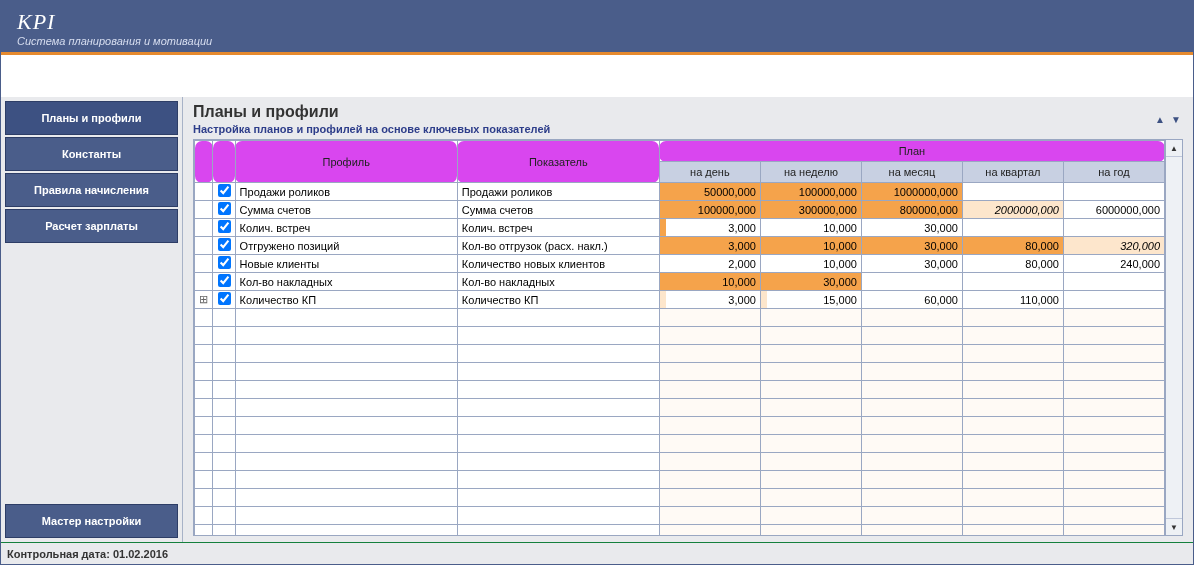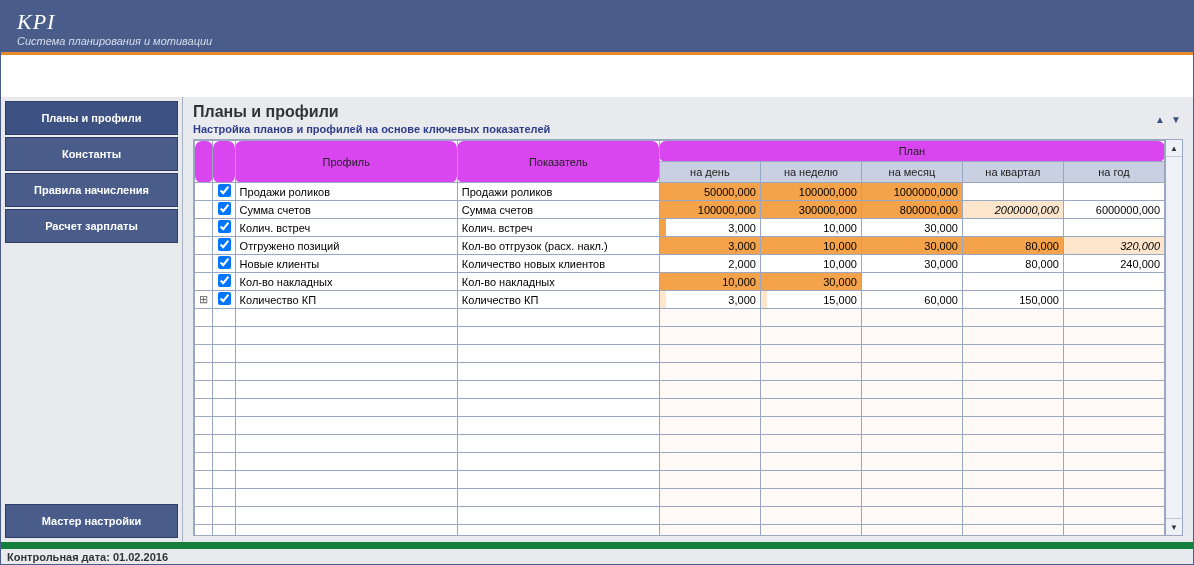--- a/index.html
+++ b/index.html
@@ -40,21 +40,21 @@
   .col-num { width: 100px; }
   table.grid tbody td { padding: 1px 4px; height: 18px; background: #fff; }
   table.grid tbody td.val { text-align: right; position: relative; }
   .hl-strong { background: #f5a34b !important; }
   .hl-light  { background: #fde6cc !important; font-style: italic; }
   .hl-marker::before { content: ""; position: absolute; left: 0; top: 0; bottom: 0; width: 6px; background: #f5a34b; }
   .hl-marker-light::before { content: ""; position: absolute; left: 0; top: 0; bottom: 0; width: 6px; background: #fde6cc; }
   .chk { text-align: center; }
   .chk input { margin: 0; }
   .expcell { text-align: center; color: #666; font-size: 9px; cursor: pointer; }
-  .status-bar { height: 22px; border-top: 7px solid #15803d; display: flex; align-items: center; padding: 0 6px; font-weight: bold; color: #333; background: #e9eaed; }
+  .status-bar { height: 22px; border-top: 1px solid #15803d; display: flex; align-items: center; padding: 0 6px; font-weight: bold; color: #333; background: #e9eaed; }
 </style>
 </head>
 <body>
 
 <div class="window">
 
   <div class="header-strip">
     <div class="header-title">KPI</div>
     <div class="header-subtitle">Система планирования и мотивации</div>
   </div>
@@ -167,21 +167,21 @@
                 <td class="val "></td>
               </tr>
               <tr>
                 <td class="expcell">⊞</td>
                 <td class="chk"><input type="checkbox" checked="" style=""></td>
                 <td>Количество КП</td>
                 <td>Количество КП</td>
                 <td class="val hl-marker-light">3,000</td>
                 <td class="val hl-marker-light">15,000</td>
                 <td class="val ">60,000</td>
-                <td class="val ">150,000</td>
+                <td class="val ">110,000</td>
                 <td class="val "></td>
               </tr>
               <tr>
                 <td>&nbsp;</td>
                 <td>&nbsp;</td>
                 <td>&nbsp;</td>
                 <td>&nbsp;</td>
                 <td class="val" style="background: rgba(253, 230, 204, 0.2);">&nbsp;</td>
                 <td class="val" style="background: rgba(253, 230, 204, 0.2);">&nbsp;</td>
                 <td class="val" style="background: rgba(253, 230, 204, 0.2);">&nbsp;</td>

